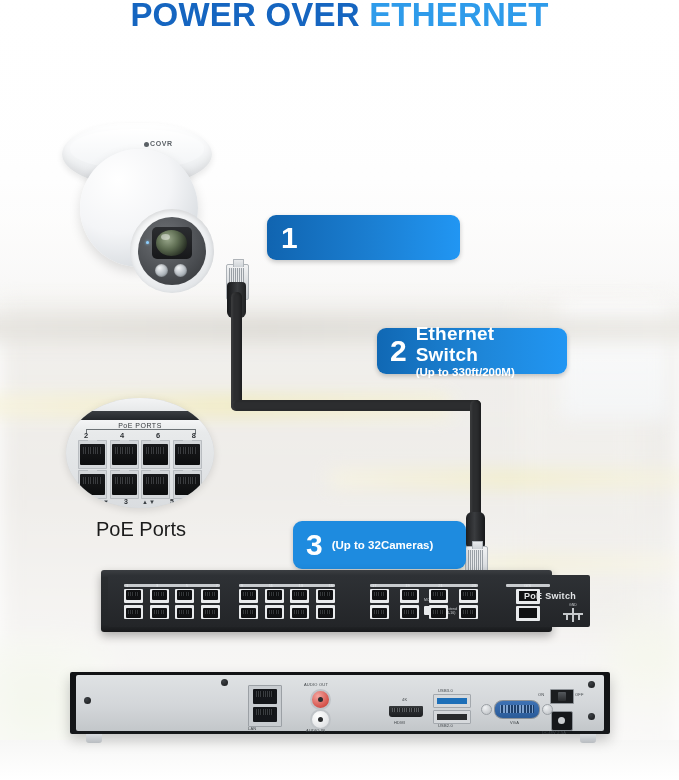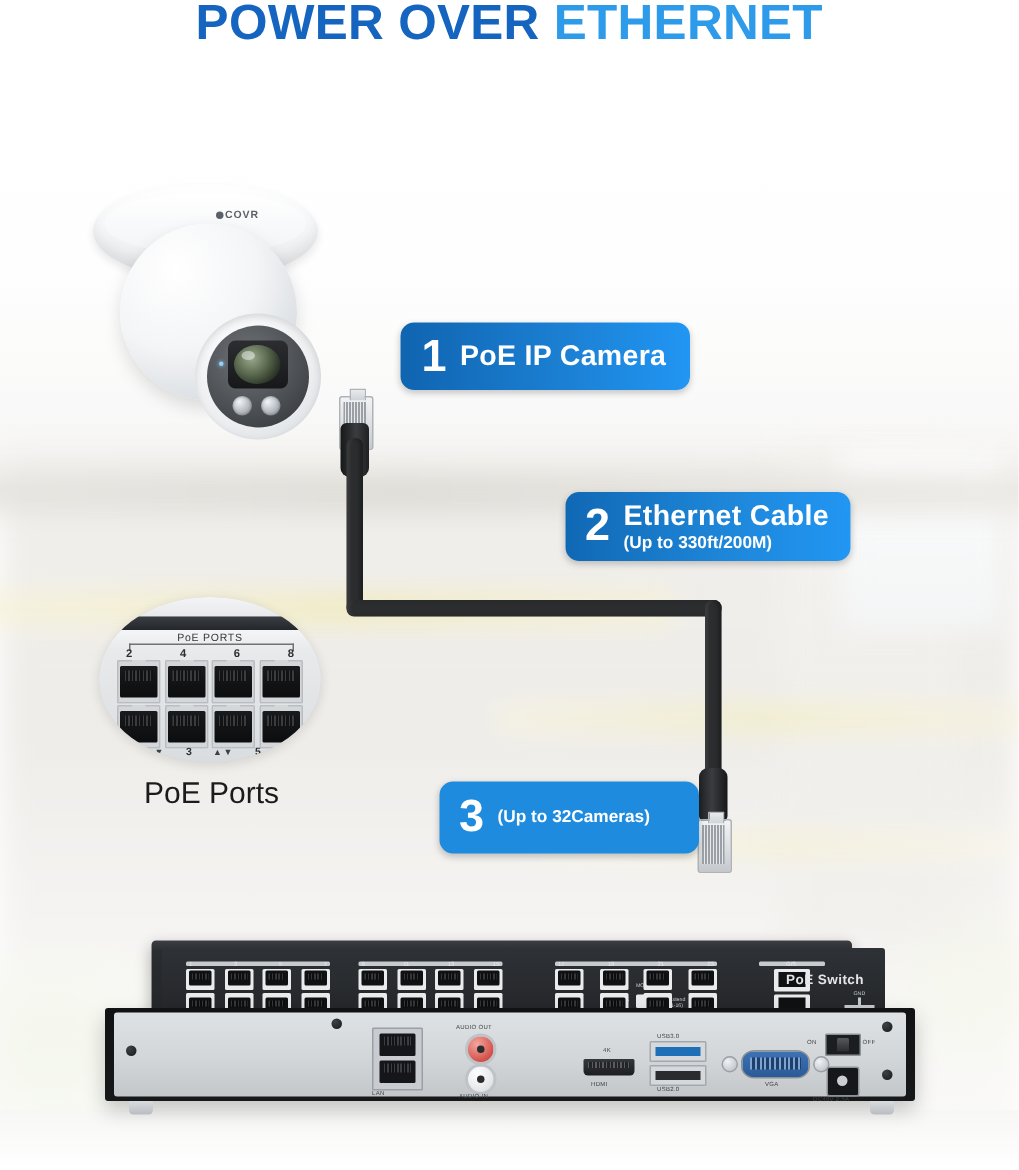--- a/index.html
+++ b/index.html
@@ -145,23 +145,23 @@
   .jack .mouth::after{content:"";position:absolute;left:3px;top:3px;width:19px;height:7px;
     background:repeating-linear-gradient(90deg,#3a3c3f 0 1px,#121314 1px 2.4px);}
   .jack .notch{position:absolute;left:10px;top:0;width:9px;height:5px;background:#d4d7da;}
   .poe-nums-bot{position:absolute;left:12px;top:100px;width:124px;display:flex;
     justify-content:space-between;align-items:center;font-size:7px;color:#2b2f33;font-weight:bold;}
   .poe-nums-bot span.tri{font-size:6px;letter-spacing:1px;color:#3c4145;}
   .mag-caption{position:absolute;left:36px;top:518px;width:210px;text-align:center;
     font-size:20px;color:#1b1b1b;}
 
   
-  .switch{position:absolute;left:101px;top:627px;width:451px;height:62px;
+  .switch{position:absolute;left:101px;top:570px;width:451px;height:62px;
     background:linear-gradient(180deg,#3b3e42 0%,#2a2d30 12%,#232629 88%,#18191b 100%);
-    border-radius:3px;box-shadow:0 4px 10px rgba(0,0,0,.3);padding-left:16px;}
+    border-radius:3px;box-shadow:0 4px 10px rgba(0,0,0,.3);}
   .switch-face{position:absolute;left:7px;top:5px;width:482px;height:52px;
     background:linear-gradient(180deg,#2e3135,#232528);border-radius:2px;}
   .port-group{position:absolute;top:9px;height:40px;}
   .pg-bar{position:absolute;left:0;top:0;height:3px;background:#c8cbce;border-radius:1px;}
   .pg-nums{position:absolute;left:0;top:-1px;display:flex;justify-content:space-between;
     font-size:4px;color:#e6e8ea;}
   .pg-row{position:absolute;display:flex;justify-content:space-between;}
   .sport{width:19px;height:14px;background:#e9ebed;border-radius:1px;position:relative;}
   .sport .m{position:absolute;left:2px;top:1px;width:15px;height:10px;background:#101113;
     border-radius:1px;}
@@ -342,28 +342,25 @@
       <span>3</span>
       <span class="tri">▲▼</span>
       <span>5</span>
       <span class="tri">▲▼</span>
     </div>
   </div>
   <div class="mag-caption">PoE Ports</div>
 
   <div class="pill" id="pill1">
     <span class="num">1</span>
-    <span class="txt">
-      <span class="lab">PoE IP Camera</span>
-    </span>
   </div>
   <div class="pill" id="pill2">
     <span class="num">2</span>
     <span class="txt">
-      <span class="lab">Ethernet Cable</span>
+      <span class="lab">Ethernet Switch</span>
       <span class="sub">(Up to 330ft/200M)</span>
     </span>
   </div>
   <div class="pill" id="pill3">
     <span class="num">3</span>
     <span class="txt">
       <span class="sub">(Up to 32Cameras)</span>
     </span>
   </div>
 

